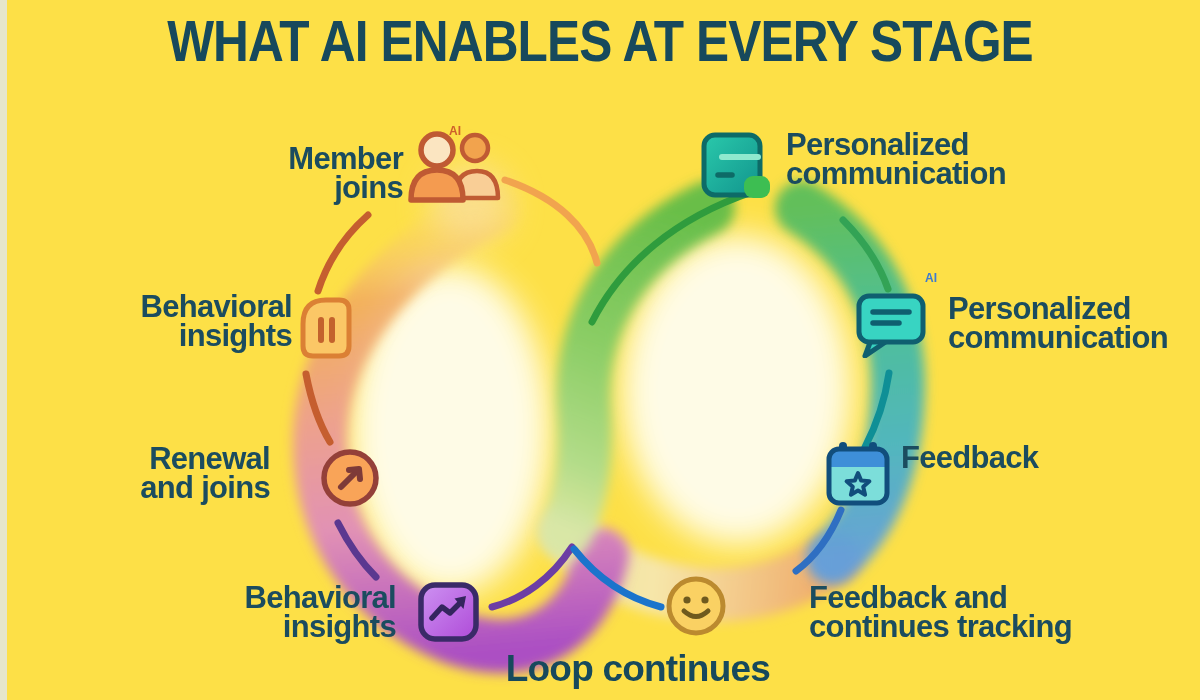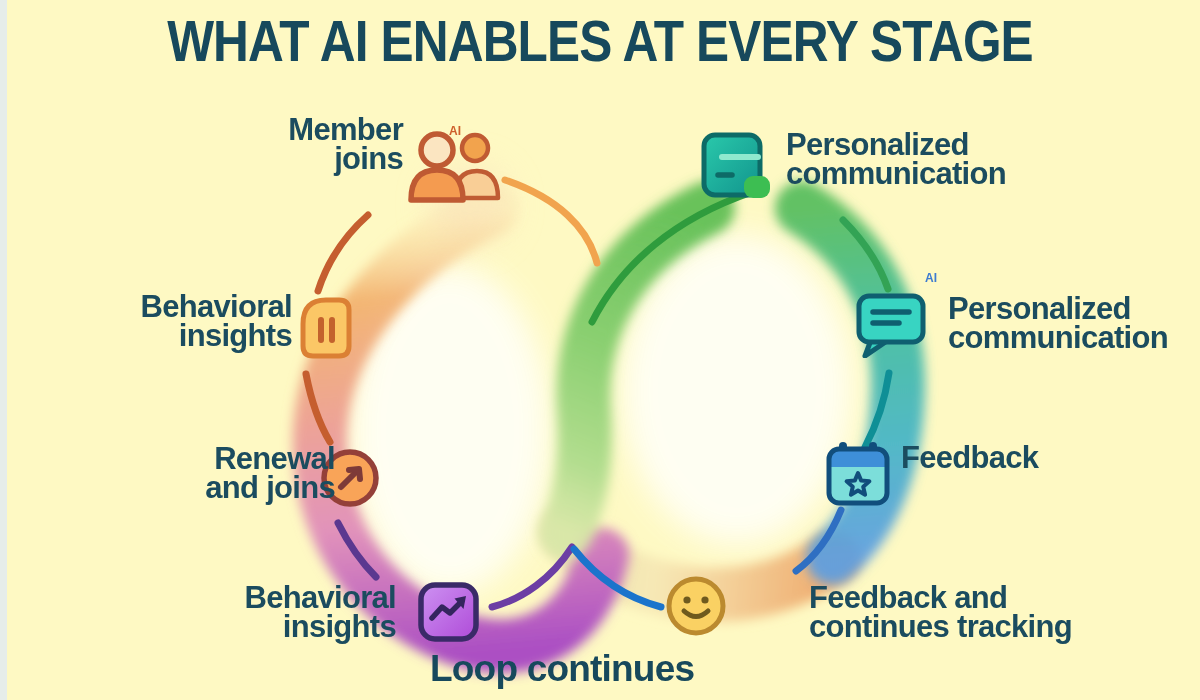--- a/index.html
+++ b/index.html
@@ -1,18 +1,18 @@
 <!DOCTYPE html>
 <html><head>
 <meta charset="utf-8">
 <style>
   html,body{margin:0;padding:0;}
   .page{
     position:relative; width:1200px; height:700px; overflow:hidden;
-    background:#fef9c3;
+    background:#fde047;
     font-family:"Liberation Sans", sans-serif;
   }
   .left-edge{
     position:absolute; left:0; top:0; width:7px; height:700px;
     background:#DEE8F7; opacity:.75; z-index:4;
   }
   .title{
     position:absolute; left:0; top:8px; width:1200px; margin:0;
     text-align:center; font-size:57px; font-weight:bold;
     letter-spacing:-1px; color:#17495C; transform:scaleX(.87);
@@ -26,37 +26,37 @@
   #icon-calendar{ left:826px; top:440px; }
   #icon-smiley  { left:664px; top:574px; }
   #icon-chart   { left:418px; top:582px; }
   #icon-renewal { left:319px; top:447px; }
   #icon-bars    { left:299px; top:296px; }
   .stage{
     position:absolute; z-index:3; color:#1B4C5F; font-weight:bold;
     font-size:31px; line-height:29px; letter-spacing:-0.7px; white-space:nowrap;
   }
   .stage.right{ text-align:right; }
-  #st-member       { right:797px; top:115px;margin-left:44px; }
+  #st-member       { right:797px; top:144px;margin-left:44px; }
   #st-behav-left   { right:908px; top:292px; }
-  #st-renewal      { right:865px; top:444px; }
+  #st-renewal      { right:930px; top:444px; }
   #st-behav-bottom { right:804px; top:583px; }
   #st-pers-top     { left:786px; top:130px; }
   #st-pers-right   { left:948px; top:294px; }
   #st-feedback     { left:901px; top:443px; }
   #st-tracking     { left:761px; top:583px;margin-left:48px; }
   .ai-badge{
     position:absolute; z-index:3; font-weight:bold; font-size:12px;
     letter-spacing:0px;
   }
   #ai-member{ left:449px; top:124px; color:#CE5F2B; }
   #ai-chat  { left:925px; top:271px; color:#3D7BD0; }
   .footer-label{
     position:absolute; left:430px; top:648px; width:340px; z-index:3;
-    text-align:left; color:#17495C; font-weight:bold; font-size:37px;
+    text-align:right; color:#17495C; font-weight:bold; font-size:37px;
     letter-spacing:-0.8px; white-space:nowrap;
   }
 </style>
 </head>
 <body>
 
 <div class="page">
 
   <div class="left-edge"></div>
 

